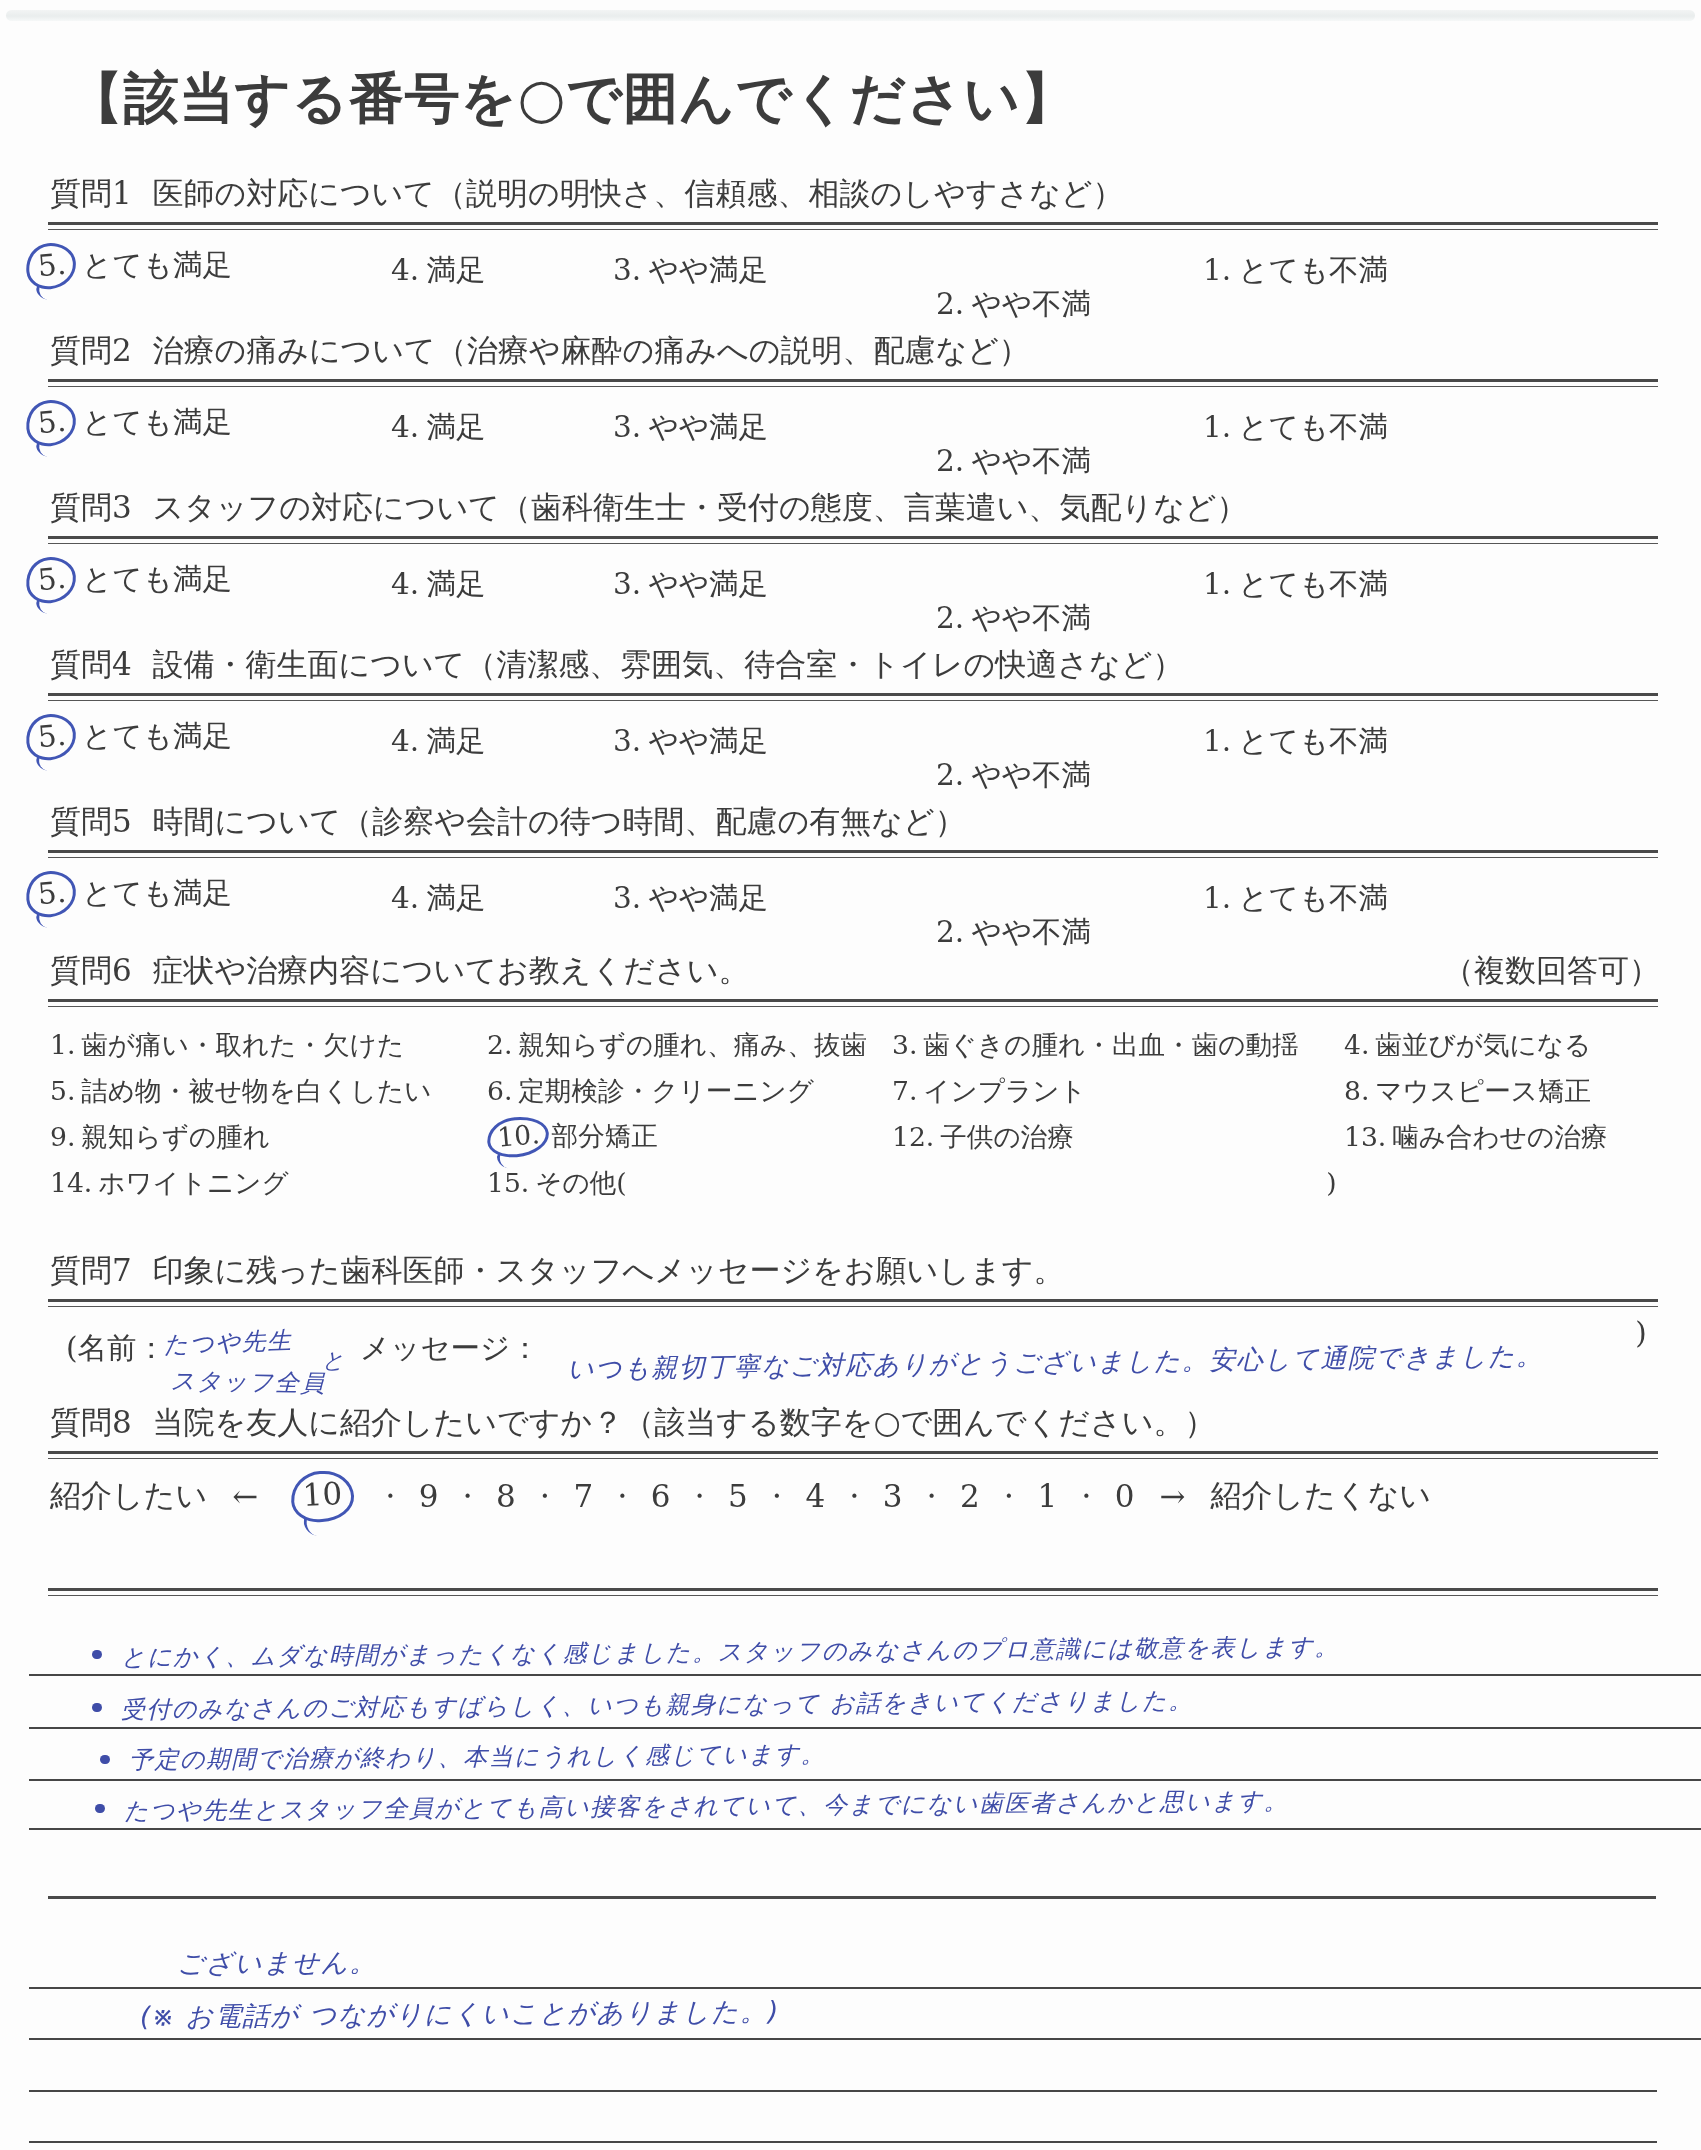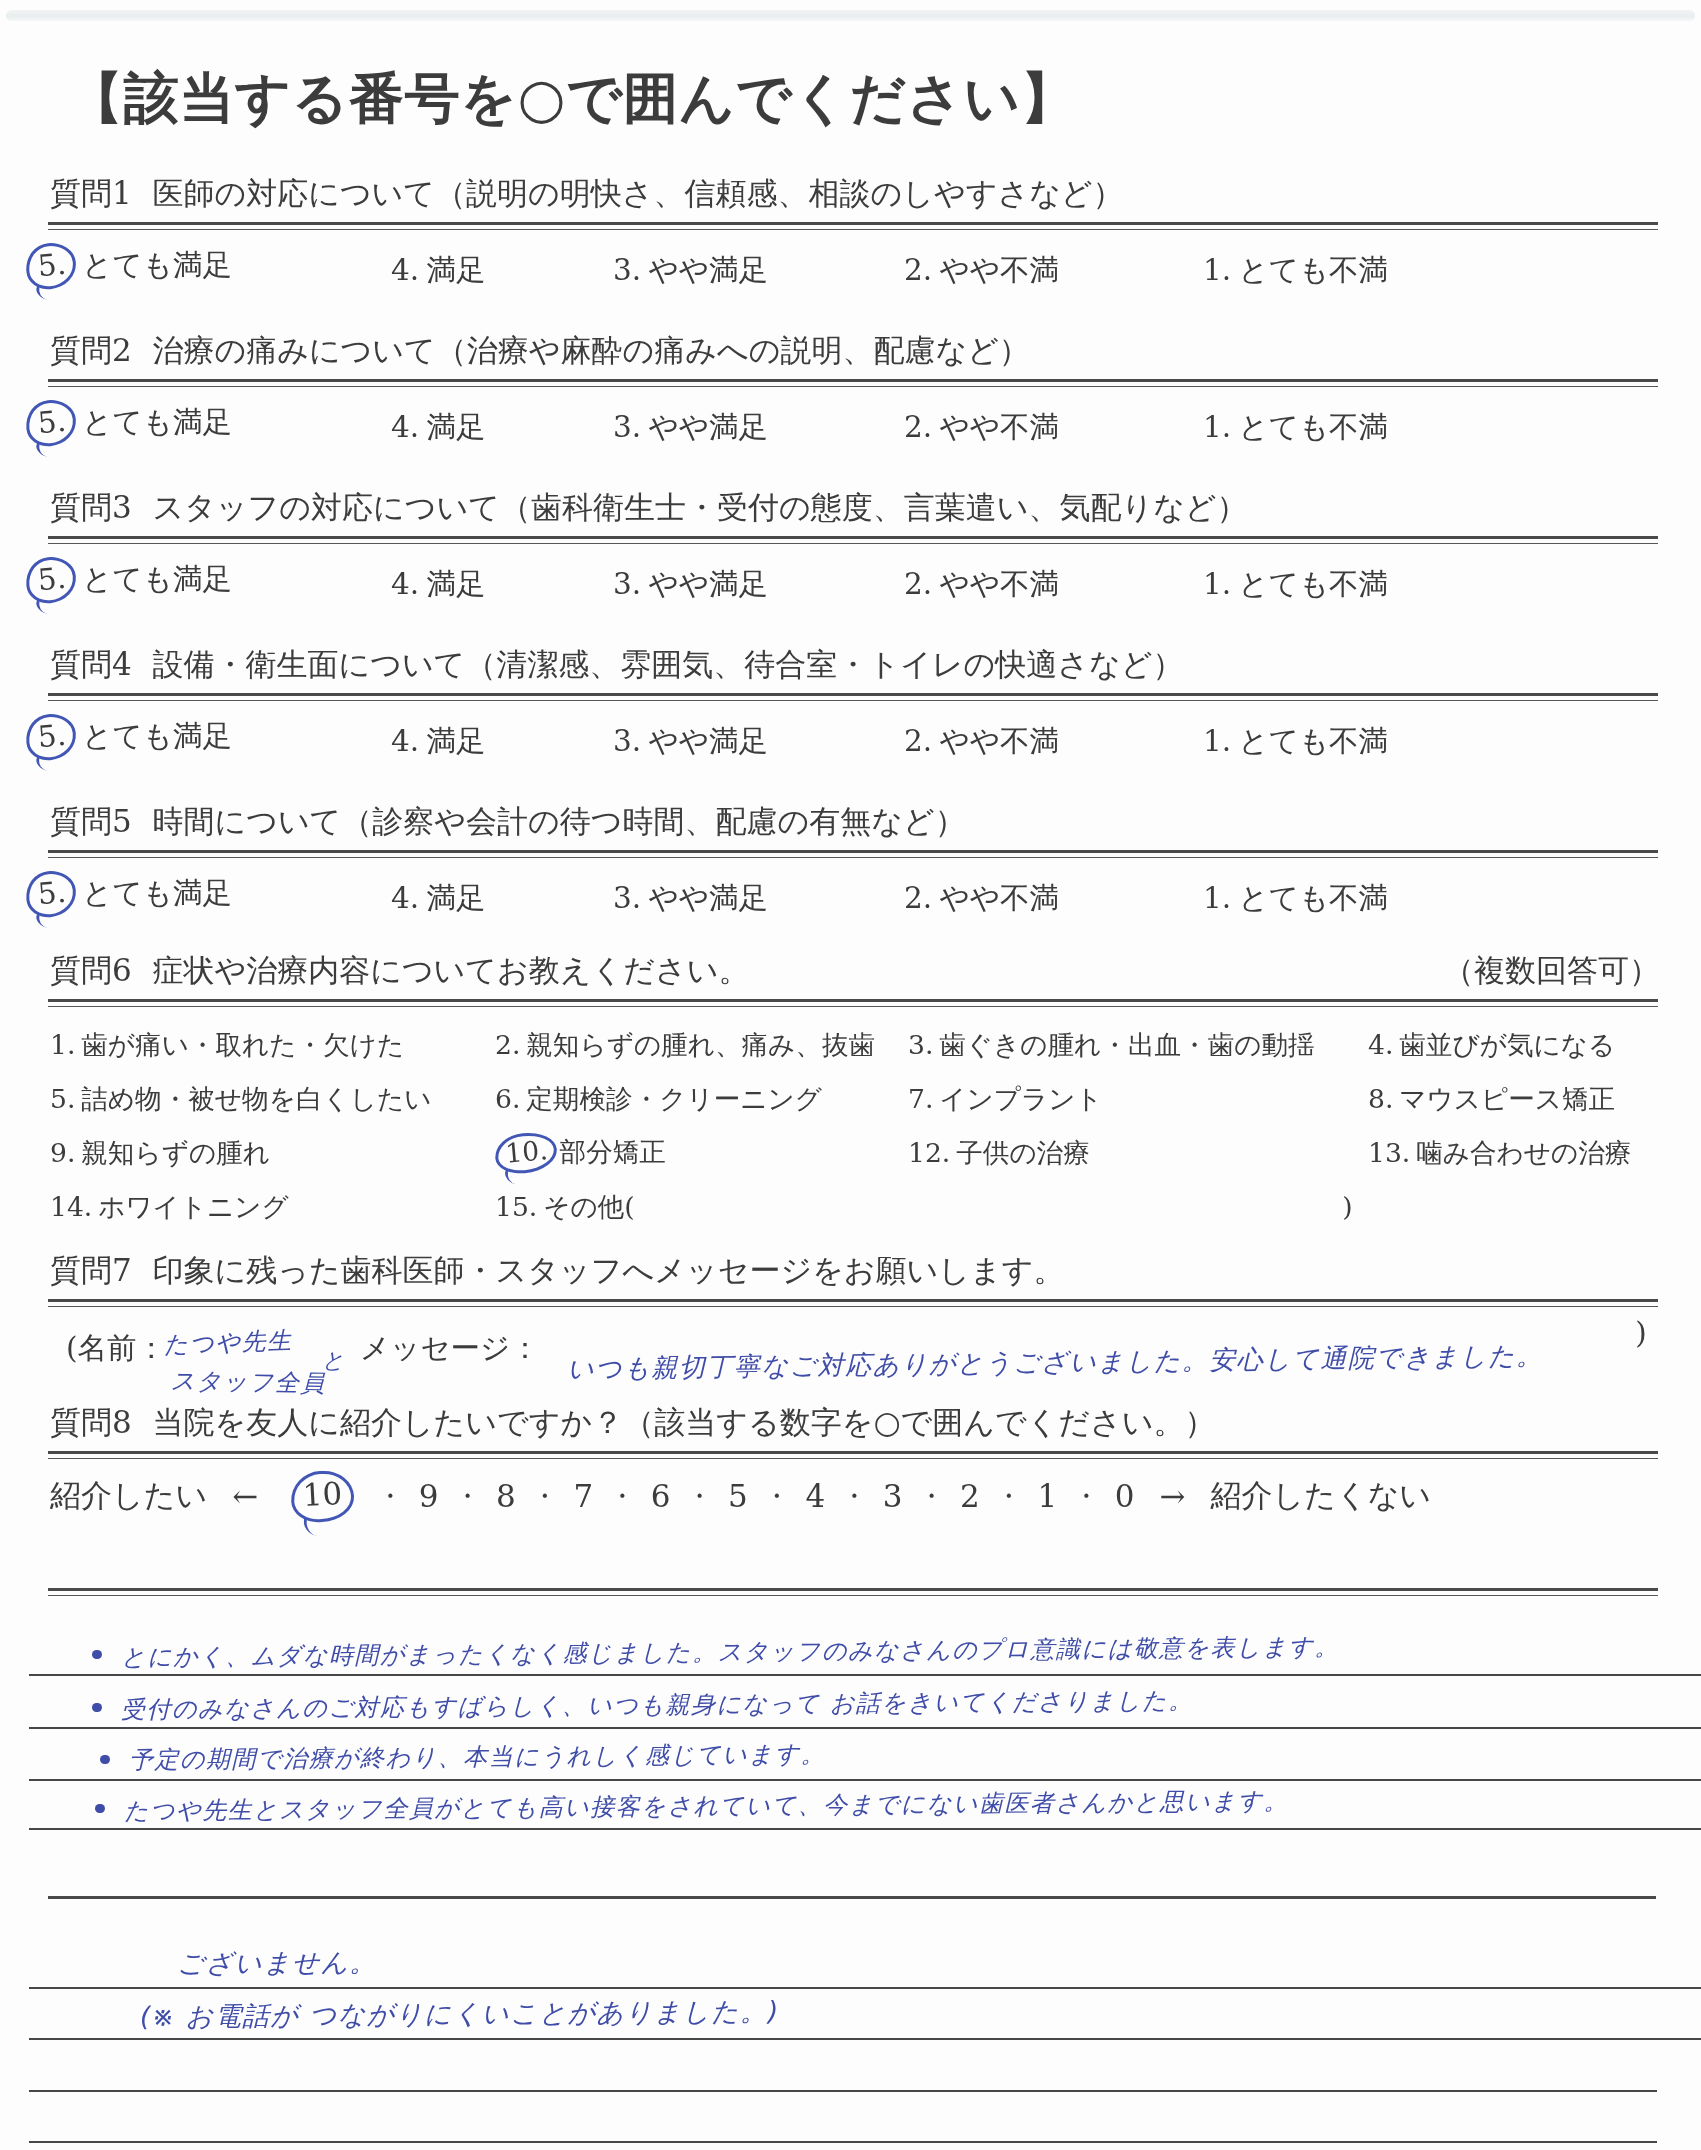--- a/index.html
+++ b/index.html
@@ -25,30 +25,30 @@
   .rule{margin-top:10.3px;margin-left:-2.2px;width:1610px;height:3.7px;
     border-top:3.7px solid var(--rule);border-bottom:1.5px solid #565656;}
   .rule-single{margin-top:10.3px;margin-left:-2.2px;width:1608px;height:0;border-top:3.7px solid var(--rule);}
   
   .options-row{position:relative;height:63px;margin-top:7.4px;font-size:29.5px;white-space:nowrap;}
   .opt{position:absolute;top:13.3px;}
   .opt .num{margin-right:7.4px;}
   .opt1{left:-24px;top:5.9px;}
   .opt2{left:341px;}
   .opt3{left:563px;}
-  .opt4{left:854px;}
+  .opt4{left:886px;margin-top:34px;}
   .opt5{left:1153px;}
   .circle{display:inline-block;border:3px solid var(--circle);
     border-radius:48% 52% 55% 45% / 58% 46% 54% 42%;
     padding:1.5px 7.4px 4.4px 8.9px;transform:rotate(-5deg);position:relative;margin-right:5.9px;}
   .circle::after{content:"";position:absolute;left:4.4px;bottom:-11.8px;width:11.8px;height:11.8px;
     border-left:3px solid var(--circle);border-radius:0 0 0 90%;transform:rotate(18deg);}
   
   .q6-grid{display:grid;grid-template-columns:437px 405px 452px 1fr;grid-auto-rows:46px;
-    margin-top:14.8px;font-size:26.6px;white-space:nowrap;align-items:center;gap:8px;}
+    margin-top:14.8px;font-size:26.6px;white-space:nowrap;align-items:center;}
   .q6-item .num{margin-right:5.9px;}
   .q6-item .circle{padding:0 5.9px 3px 7.4px;margin-right:3px;}
   .q6-paren{text-align:right;padding-right:7.4px;}
   
   .q7-row{position:relative;margin-top:8.9px;height:111px;font-size:29.5px;}
   .q7-name-label{position:absolute;left:16px;top:13.3px;}
   .q7-msg-label{position:absolute;left:310px;top:13.3px;}
   .q7-close{position:absolute;right:13.3px;top:0;}
   .hand{color:var(--ink);font-family:"DejaVu Sans","Liberation Sans",sans-serif;
     font-style:italic;letter-spacing:1.5px;}

